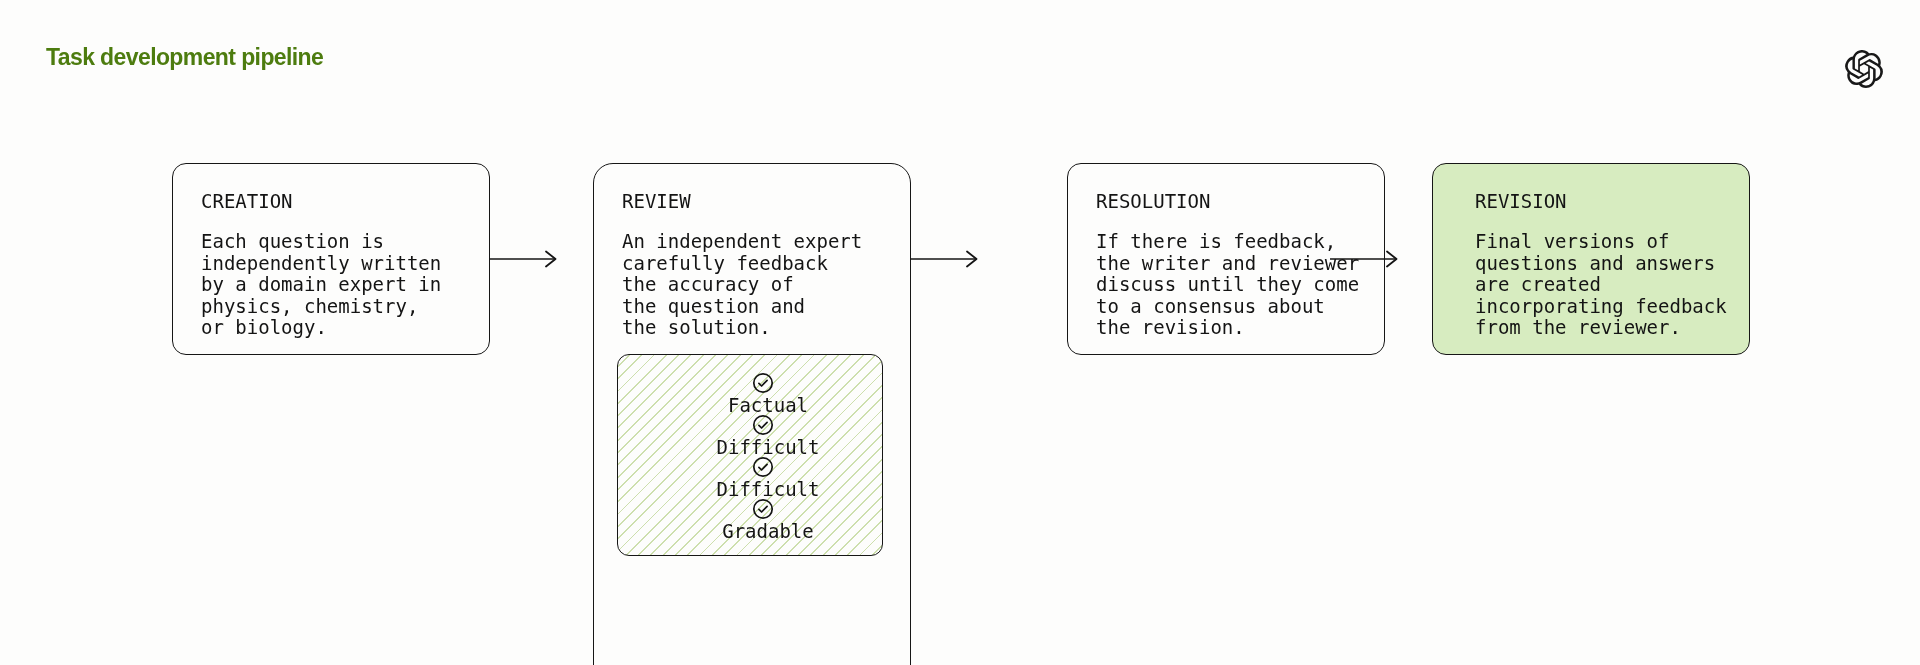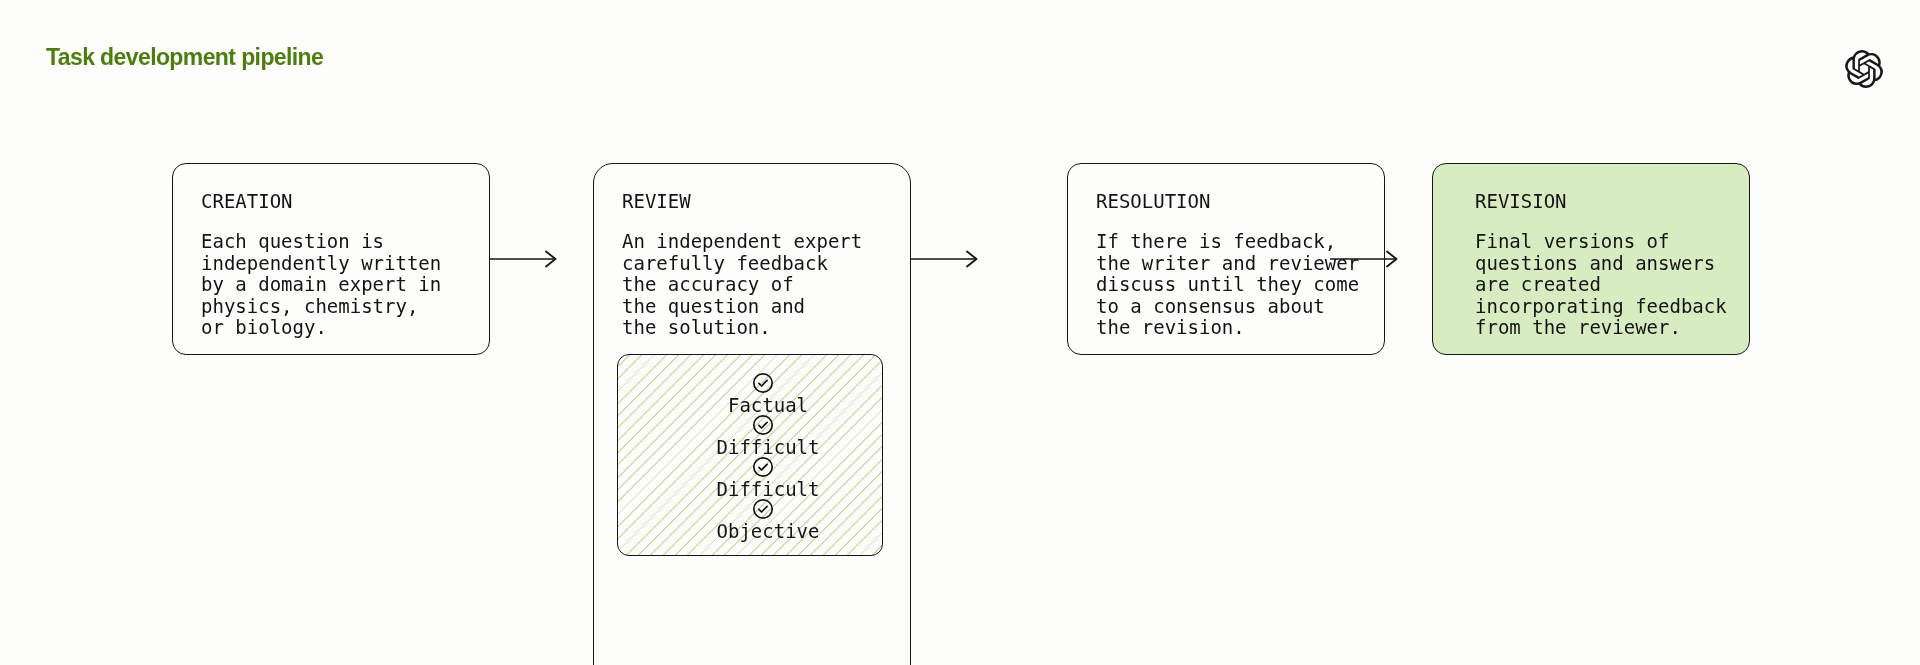--- a/index.html
+++ b/index.html
@@ -136,21 +136,21 @@
           <circle cx="11" cy="11" r="9.2" fill="none" stroke="#141414" stroke-width="1.7"></circle>
           <path d="M6.9 11.3 L9.6 14 L15.1 8.3" fill="none" stroke="#141414" stroke-width="1.7" stroke-linecap="round" stroke-linejoin="round"></path>
         </svg>
         <span class="check-label">Difficult</span>
       </div>
       <div class="check-row">
         <svg class="check-icon" viewBox="0 0 22 22">
           <circle cx="11" cy="11" r="9.2" fill="none" stroke="#141414" stroke-width="1.7"></circle>
           <path d="M6.9 11.3 L9.6 14 L15.1 8.3" fill="none" stroke="#141414" stroke-width="1.7" stroke-linecap="round" stroke-linejoin="round"></path>
         </svg>
-        <span class="check-label">Objective</span>
+        <span class="check-label">Gradable</span>
       </div>
     </div>
   </section>
 
   <svg class="arrow" id="arrow-2" viewBox="0 0 74 22">
     <path d="M0 11 H65.5" stroke="#141414" stroke-width="1.6" fill="none"></path>
     <path d="M57 3.5 L66.5 11 L57 18.5" stroke="#141414" stroke-width="1.8" fill="none" stroke-linecap="round" stroke-linejoin="round"></path>
   </svg>
 
   <section class="stage" id="stage-resolution">

